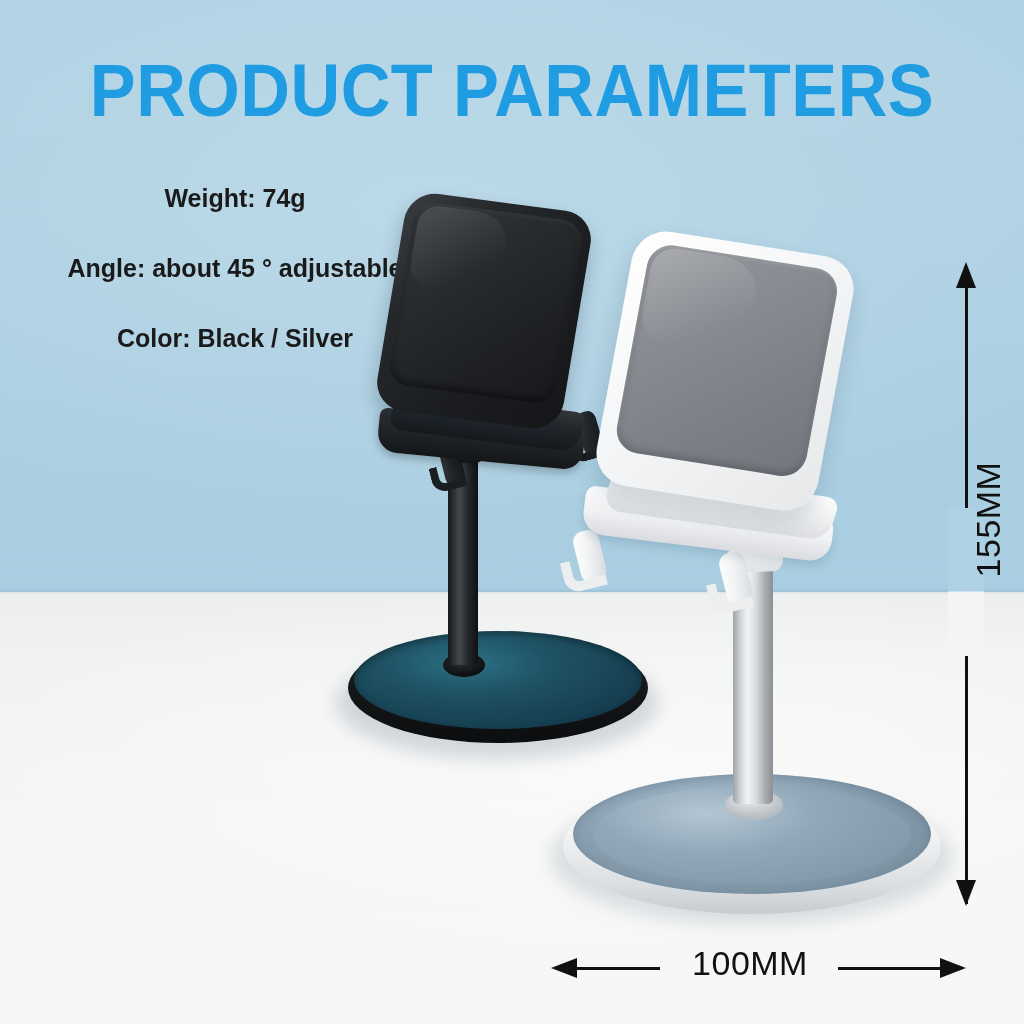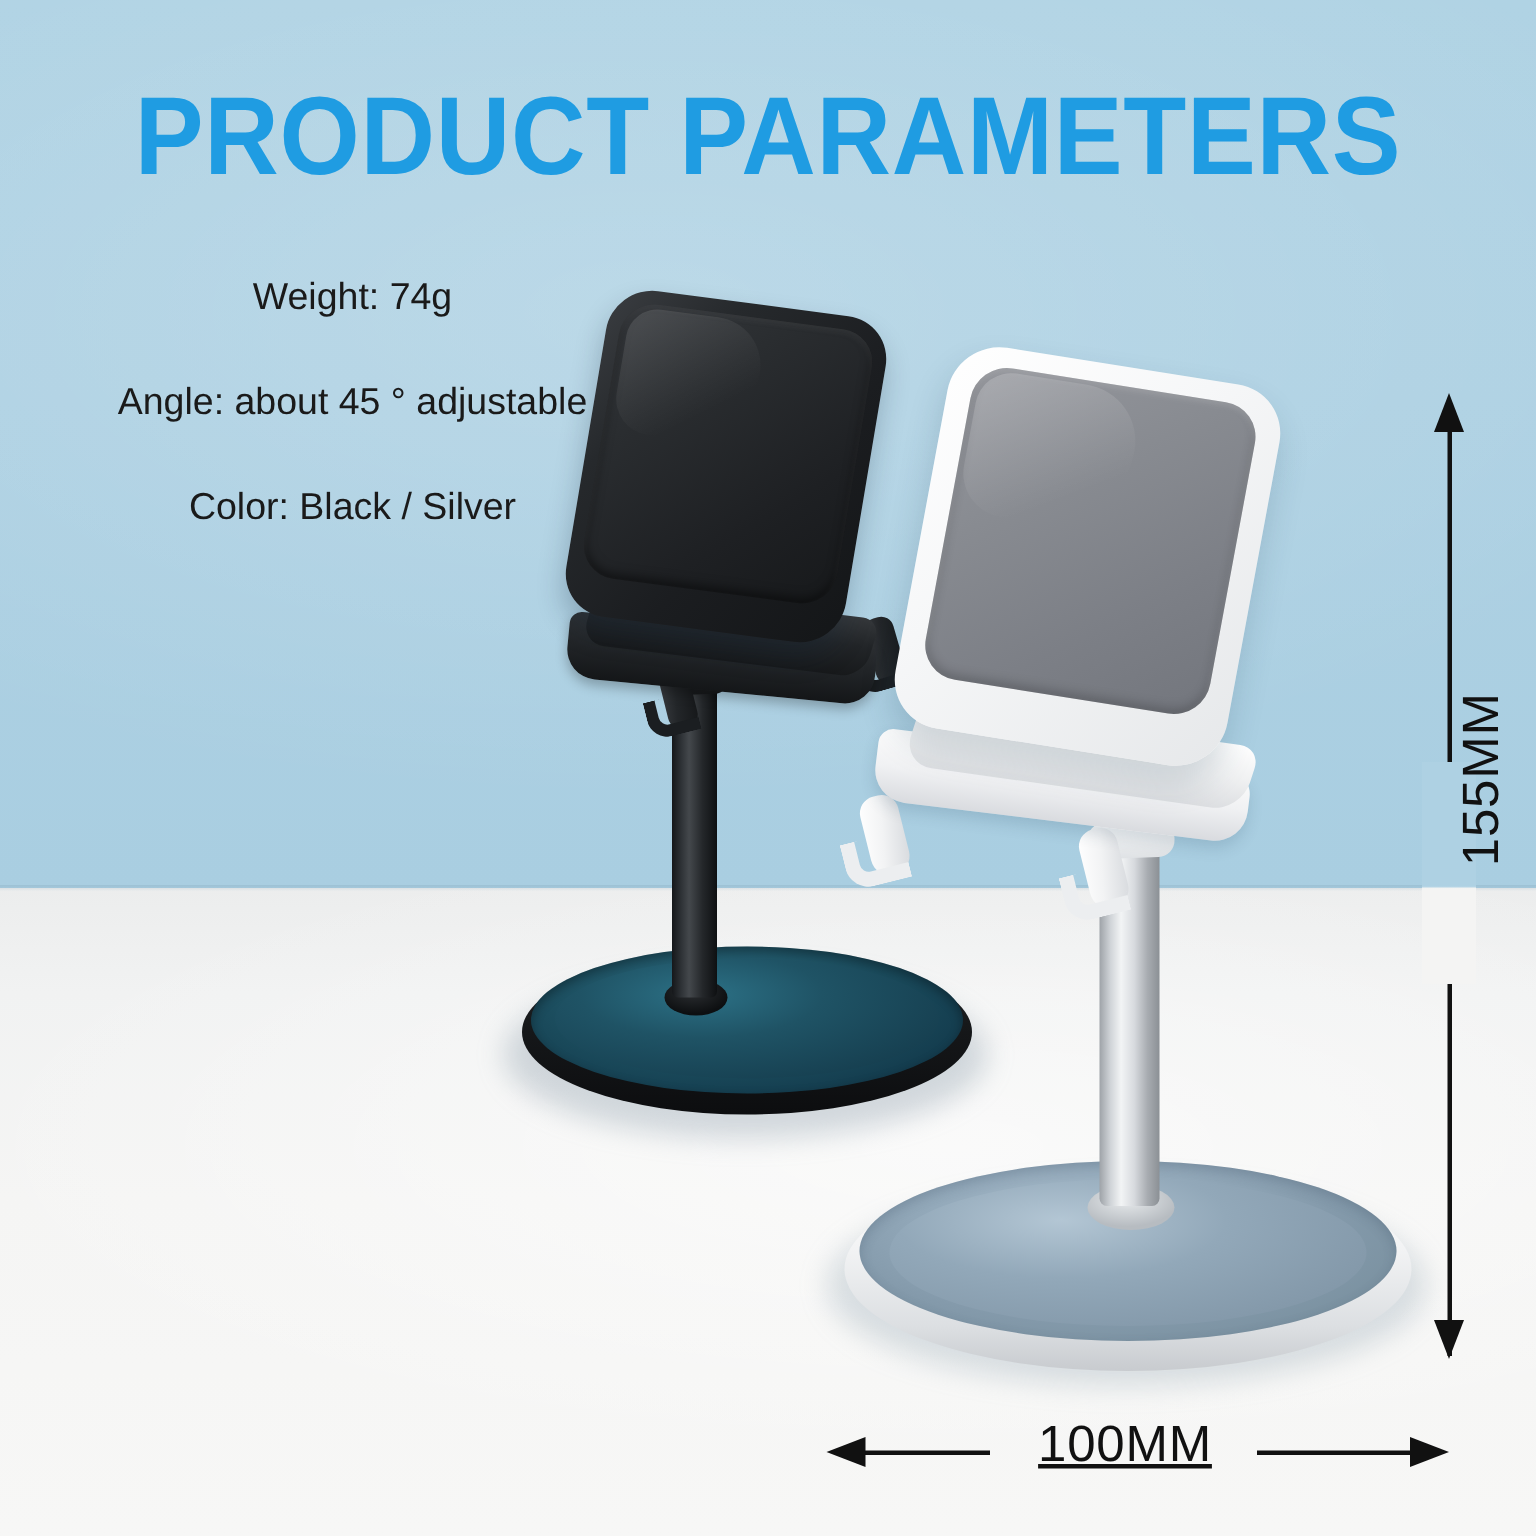--- a/index.html
+++ b/index.html
@@ -67,21 +67,21 @@
   .specs {
     position: absolute;
     left: 0; top: 186px;
     width: 470px;
   }
   .spec-line {
     text-align: center;
     color: #1a1a1a;
     font-family: "Liberation Sans", sans-serif;
     font-size: 25px;
-    font-weight: 400;
+    font-weight: 700;
     line-height: 1;
     height: 70px;
     white-space: nowrap;
   }
 
   
   .stand { position: absolute; }
 
   
   .shadow {
@@ -375,21 +375,20 @@
     position: absolute;
     left: 655px; top: 944px;
     width: 190px;
     text-align: center;
     color: #111111;
     font-family: "Liberation Sans", sans-serif;
     font-size: 34px;
     font-weight: 400;
     letter-spacing: 0.5px;
     white-space: nowrap;
-    text-decoration: underline;
   }
 </style>
 </head>
 <body>
 
 <div id="stage">
 
   <div class="bg-sky"></div>
   <div class="bg-desk"></div>
   <div class="desk-seam"></div>

